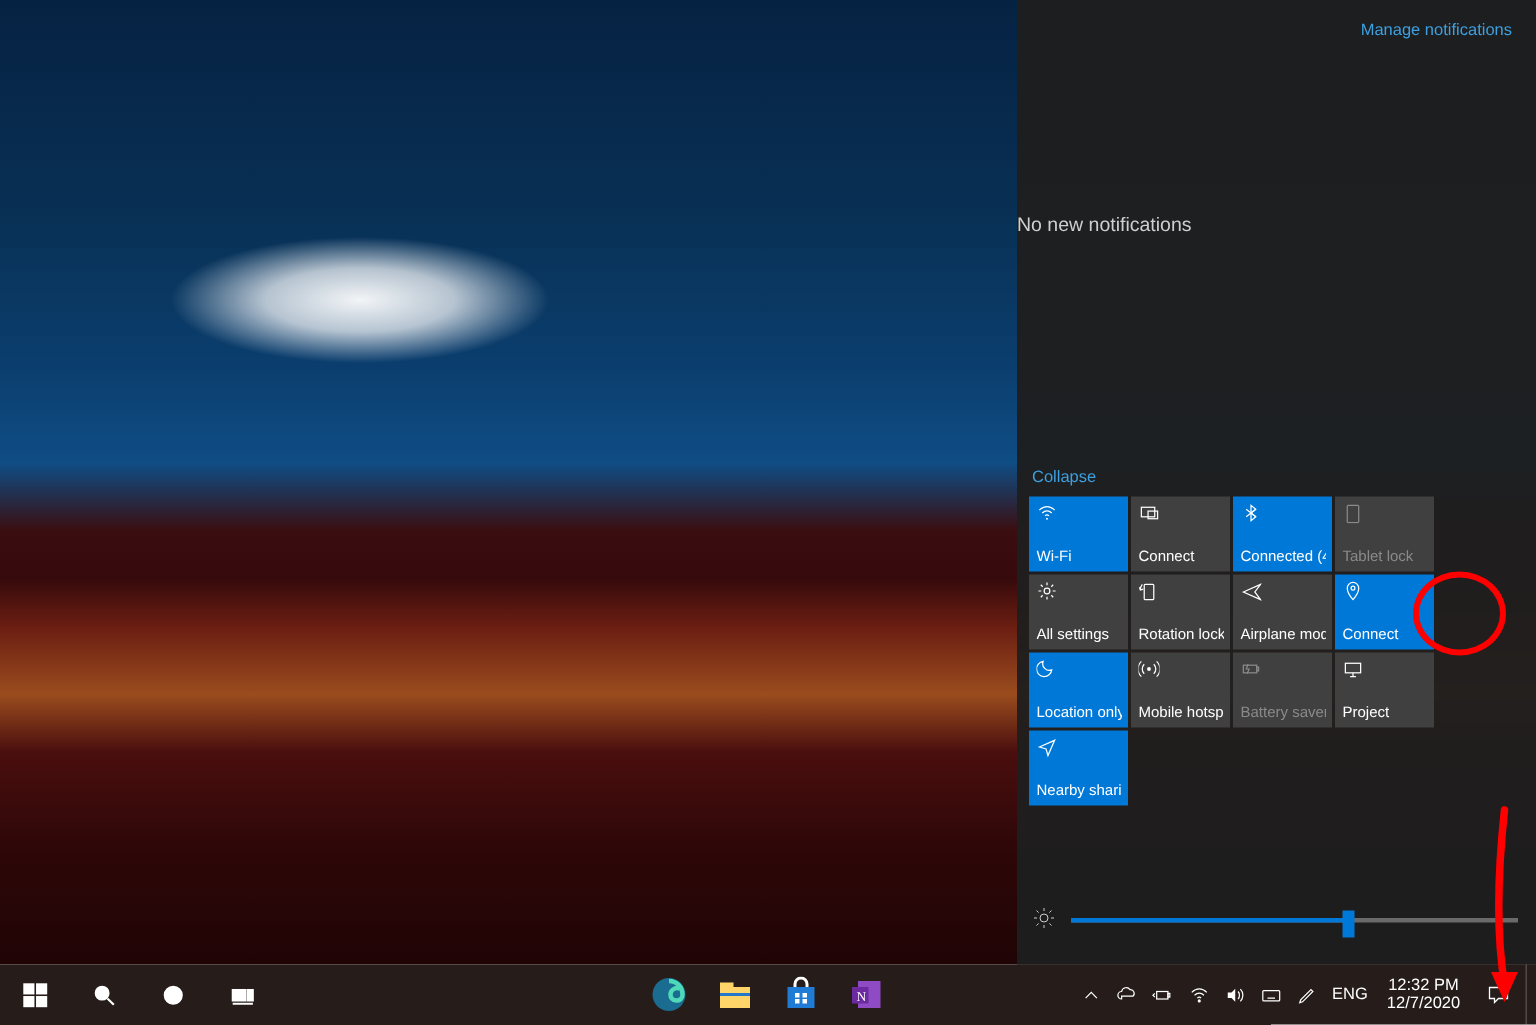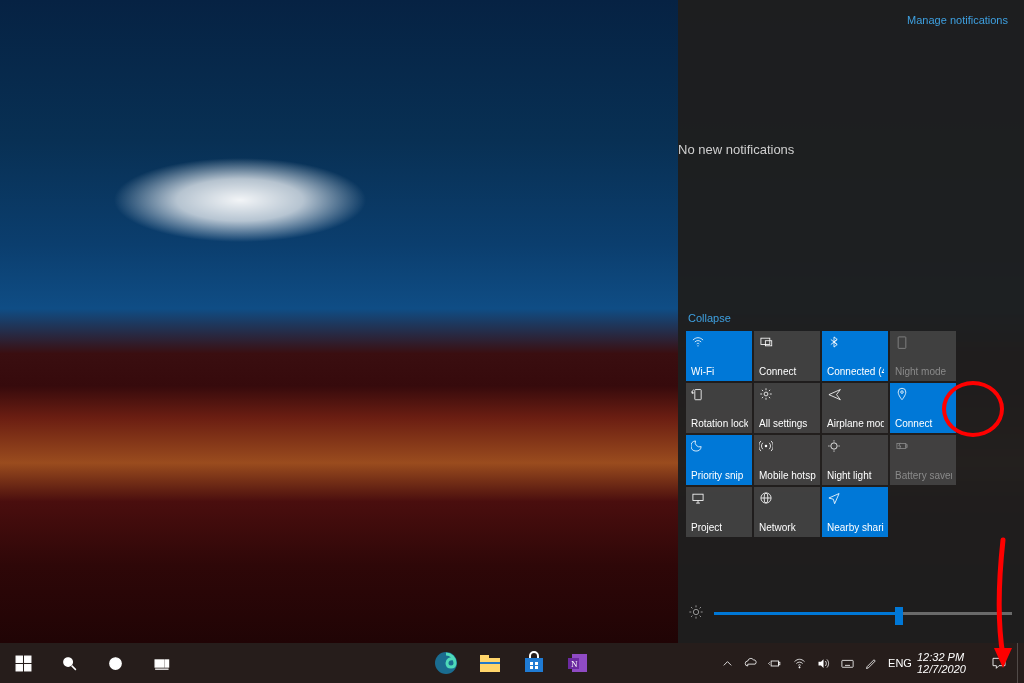--- a/index.html
+++ b/index.html
@@ -33,21 +33,21 @@
   
   #taskbar{position:absolute;left:0;right:0;bottom:0;height:40px;background:rgba(20,10,8,.92);display:flex;align-items:center;color:#fff;}
   .tb{width:46px;height:40px;display:flex;align-items:center;justify-content:center;cursor:pointer;}
   .tb svg{width:17px;height:17px;fill:#fff;stroke:#fff;}
   #tb-center{position:absolute;left:50%;transform:translateX(-50%);display:flex;}
   .app{width:44px;height:40px;display:flex;align-items:center;justify-content:center;cursor:pointer;}
   #tray{position:absolute;right:0;top:0;height:40px;display:flex;align-items:center;}
   .tray-ic{width:24px;height:40px;display:flex;align-items:center;justify-content:center;cursor:pointer;}
   .tray-ic svg{width:15px;height:15px;fill:none;stroke:#fff;stroke-width:1.3;}
   #lang{width:34px;font-size:11px;text-align:center;cursor:pointer;}
-  #clock{width:64px;font-size:11px;line-height:12px;text-align:left;cursor:pointer;font-style:italic;}
+  #clock{width:64px;font-size:11px;line-height:12px;text-align:center;cursor:pointer;}
   #ac-btn{width:36px;height:40px;display:flex;align-items:center;justify-content:center;cursor:pointer;}
   #ac-btn svg{width:16px;height:14px;fill:none;stroke:#fff;stroke-width:1.3;}
   #showdesk{width:6px;height:40px;border-left:1px solid rgba(255,255,255,.2);cursor:pointer;}
   
   .ann-circle{position:absolute;border:4px solid #ff0000;border-radius:50%;pointer-events:none;}
   .ann-arrow{position:absolute;pointer-events:none;}
 </style>
 </head>
 <body>
 
@@ -80,99 +80,81 @@
             <line x1="6" y1="7" x2="16" y2="15"></line>
             <line x1="6" y1="15" x2="16" y2="7"></line>
           </svg></span>
         <span class="lbl">Connected (4)</span>
       </div>
       <div class="tile disabled">
         <span class="ic"><svg viewBox="0 0 22 22">
             <rect x="5" y="3" width="12" height="18" rx="1"></rect>
             <line x1="11" y1="18" x2="11" y2="18"></line>
           </svg></span>
-        <span class="lbl">Night mode</span>
+        <span class="lbl">Tablet lock</span>
+      </div>
+      <div class="tile">
+        <span class="ic"><svg viewBox="0 0 22 22">
+            <circle cx="11" cy="11" r="3"></circle>
+            <path d="M11 2v3M11 17v3M2 11h3M17 11h3M4.5 4.5l2 2M15.5 15.5l2 2M4.5 17.5l2-2M15.5 6.5l2-2"></path>
+          </svg></span>
+        <span class="lbl">All settings</span>
       </div>
       <div class="tile">
         <span class="ic"><svg viewBox="0 0 22 22">
             <rect x="6" y="4" width="10" height="16" rx="1"></rect>
             <path d="M4 4a8 8 0 00-2 6"></path>
             <polyline points="1 7 2 10 5 9"></polyline>
           </svg></span>
         <span class="lbl">Rotation lock</span>
       </div>
       <div class="tile">
         <span class="ic"><svg viewBox="0 0 22 22">
-            <circle cx="11" cy="11" r="3"></circle>
-            <path d="M11 2v3M11 17v3M2 11h3M17 11h3M4.5 4.5l2 2M15.5 15.5l2 2M4.5 17.5l2-2M15.5 6.5l2-2"></path>
-          </svg></span>
-        <span class="lbl">All settings</span>
-      </div>
-      <div class="tile">
-        <span class="ic"><svg viewBox="0 0 22 22">
             <path d="M3 12l18-8-6 8 6 8-18-8z"></path>
           </svg></span>
         <span class="lbl">Airplane mode</span>
       </div>
       <div class="tile active">
         <span class="ic"><svg viewBox="0 0 22 22">
             <path d="M11 2a6 6 0 016 6c0 5-6 12-6 12S5 13 5 8a6 6 0 016-6z"></path>
             <circle cx="11" cy="8" r="2"></circle>
           </svg></span>
         <span class="lbl">Connect</span>
       </div>
       <div class="tile active">
         <span class="ic"><svg viewBox="0 0 22 22">
             <path d="M16 12a7 7 0 01-9-9 8 8 0 109 9z"></path>
           </svg></span>
-        <span class="lbl">Priority snip</span>
+        <span class="lbl">Location only</span>
       </div>
       <div class="tile">
         <span class="ic"><svg viewBox="0 0 22 22">
             <circle cx="11" cy="11" r="2" fill="#fff" stroke="none"></circle>
             <path d="M6 6a7 7 0 000 10"></path>
             <path d="M16 6a7 7 0 010 10"></path>
             <path d="M3 3a11 11 0 000 16"></path>
             <path d="M19 3a11 11 0 010 16"></path>
           </svg></span>
         <span class="lbl">Mobile hotspot</span>
       </div>
-      <div class="tile">
-        <span class="ic"><svg viewBox="0 0 22 22">
-            <circle cx="11" cy="11" r="5"></circle>
-            <line x1="11" y1="2" x2="11" y2="4"></line>
-            <line x1="11" y1="18" x2="11" y2="20"></line>
-            <line x1="2" y1="11" x2="4" y2="11"></line>
-            <line x1="18" y1="11" x2="20" y2="11"></line>
-          </svg></span>
-        <span class="lbl">Night light</span>
-      </div>
       <div class="tile disabled">
         <span class="ic"><svg viewBox="0 0 22 22">
             <rect x="3" y="7" width="14" height="8"></rect>
             <rect x="17" y="9" width="2" height="4"></rect>
             <path d="M8 6l-2 5h3l-2 5"></path>
           </svg></span>
         <span class="lbl">Battery saver</span>
       </div>
       <div class="tile">
         <span class="ic"><svg viewBox="0 0 22 22">
             <rect x="3" y="5" width="16" height="10"></rect>
             <line x1="8" y1="19" x2="14" y2="19"></line>
             <line x1="11" y1="15" x2="11" y2="19"></line>
           </svg></span>
         <span class="lbl">Project</span>
-      </div>
-      <div class="tile">
-        <span class="ic"><svg viewBox="0 0 22 22">
-            <circle cx="11" cy="11" r="8"></circle>
-            <ellipse cx="11" cy="11" rx="3" ry="8"></ellipse>
-            <line x1="3" y1="11" x2="19" y2="11"></line>
-          </svg></span>
-        <span class="lbl">Network</span>
       </div>
       <div class="tile active">
         <span class="ic"><svg viewBox="0 0 22 22">
             <path d="M3 11l16-7-7 16-2-7-7-2z"></path>
           </svg></span>
         <span class="lbl">Nearby sharing</span>
       </div>
     </div>
   <div id="bright">
     <span class="sun">

